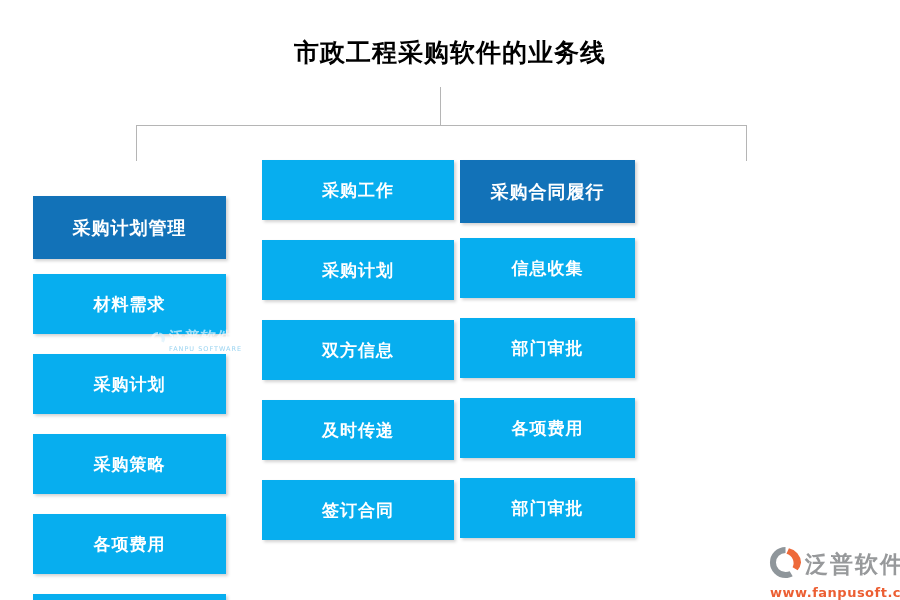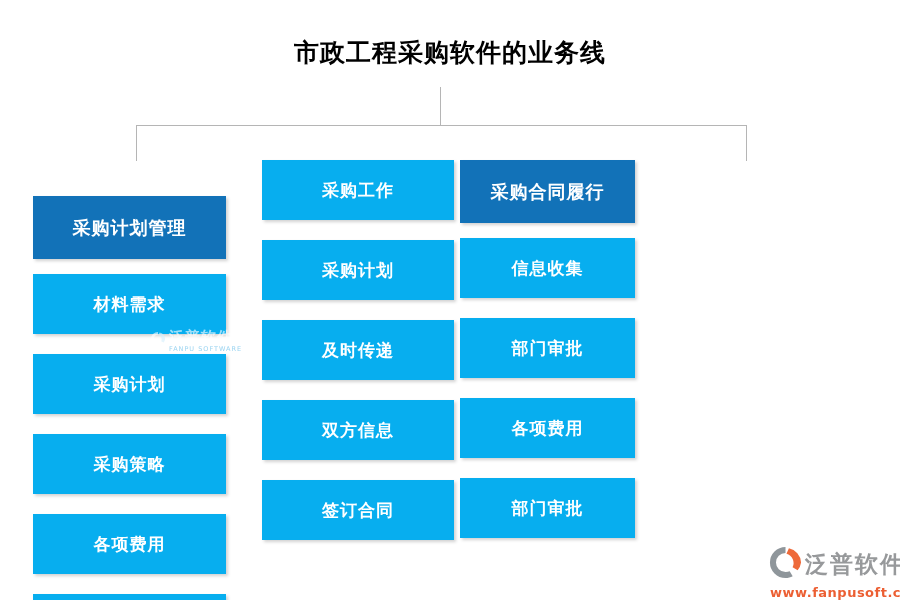--- a/index.html
+++ b/index.html
@@ -62,22 +62,22 @@
     <div class="box item">材料需求</div>
     <div class="box item">采购计划</div>
     <div class="box item">采购策略</div>
     <div class="box item">各项费用</div>
     <div class="box item">采购时间</div>
   </div>
 
   <div class="col col-2">
     <div class="box item">采购工作</div>
     <div class="box item">采购计划</div>
+    <div class="box item">双方信息</div>
     <div class="box item">及时传递</div>
-    <div class="box item">双方信息</div>
     <div class="box item">签订合同</div>
   </div>
 
   <div class="col col-3">
     <div class="box hdr">采购合同履行</div>
     <div class="box item">信息收集</div>
     <div class="box item">部门审批</div>
     <div class="box item">各项费用</div>
     <div class="box item">部门审批</div>
   </div>

